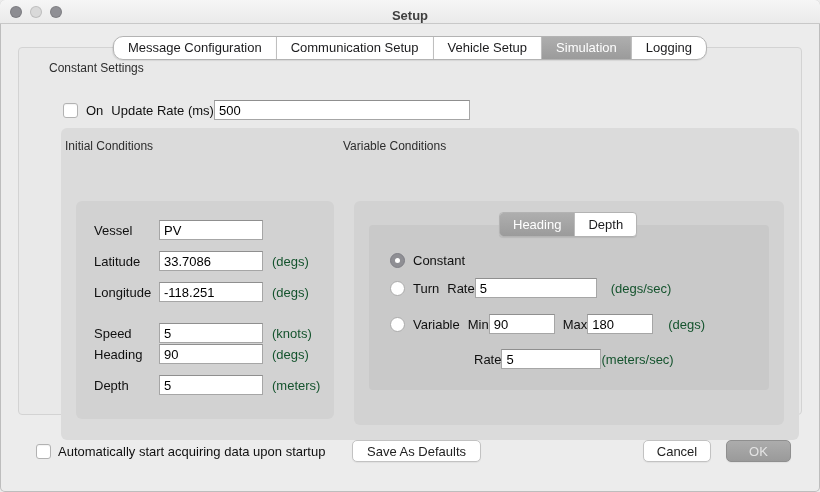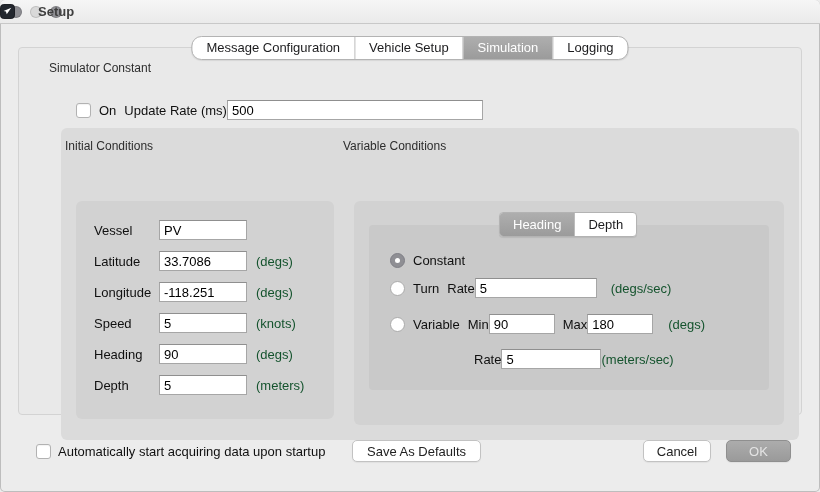--- a/index.html
+++ b/index.html
@@ -16,21 +16,21 @@
   .titlebar{
     position:absolute;left:0;top:0;width:820px;height:23px;
     background:linear-gradient(#f6f6f6,#eaeaea);
     border-bottom:1px solid #c8c8c8;
   }
   .traffic{position:absolute;left:10px;top:6px;display:flex;gap:8px;}
   .tl{width:12px;height:12px;border-radius:50%;border:1px solid rgba(0,0,0,0.12);box-sizing:border-box;}
   .tl.close{background:#8d8d92;}
   .tl.min{background:#d9d9d9;}
   .tl.zoom{background:#909095;}
-  .title-wrap{position:absolute;left:0;right:0;top:0;height:23px;display:flex;align-items:center;justify-content:flex-start;gap:23px;}
+  .title-wrap{position:absolute;left:0;right:0;top:0;height:23px;display:flex;align-items:center;justify-content:flex-end;gap:23px;flex-direction:column;}
   .app-icon{width:15px;height:15px;display:block;}
   .win-title{font-size:13px;font-weight:600;color:#3f3f3f;}
 
   
   .tabbar{
     position:absolute;top:36px;left:50%;transform:translateX(-50%);
     display:flex;height:22px;background:#ffffff;
     border:1px solid #b3b3b3;border-radius:10px;overflow:hidden;z-index:6;
     box-shadow:0 1px 1px rgba(0,0,0,0.08);
   }
@@ -84,21 +84,21 @@
 
   
   .on-row{left:60px;top:98px;height:22px;}
   .on-row .lbl{margin-left:8px;}
   .update-lbl{margin-left:38px;}
   .update-field{margin-left:10px;width:256px;}
 
   
   .ic-row{left:18px;height:20px;width:230px;}
   .ic-row .lbl{width:65px;}
-  .ic-row input{width:88px;}
+  .ic-row input{width:104px;}
   .ic-row .unit{margin-left:9px;}
 
   
   .vc-tabs{
     position:absolute;left:145px;top:11px;display:flex;height:23px;
     background:#ffffff;border:1px solid #b3b3b3;border-radius:4px;overflow:hidden;z-index:3;
     box-shadow:0 1px 1px rgba(0,0,0,0.08);
   }
   .vc-tab{padding:0 13px;line-height:23px;font-size:13px;color:#1c1c1e;border-right:1px solid #bcbcbc;}
   .vc-tab:last-child{border-right:none;}
@@ -154,32 +154,33 @@
       <svg class="app-icon" viewBox="0 0 16 16">
         <rect x="0.5" y="0.5" width="15" height="15" rx="3.5" fill="#23272e" stroke="#15181d"></rect>
         <path d="M12 4 L7.2 10.8 L6.3 7.9 L3.8 7.4 Z" fill="#ffffff"></path>
       </svg>
       <span class="win-title">Setup</span>
     </div>
   </div>
 
   <div class="tabbar">
     <div class="tab">Message Configuration</div>
+    <div class="tab">Communication Setup</div>
     <div class="tab">Vehicle Setup</div>
     <div class="tab selected">Simulation</div>
     <div class="tab">Logging</div>
   </div>
 
   <div class="content-box">
 
-    <div class="group-title" style="left:30px;top:13px;">Simulator Constant</div>
+    <div class="group-title" style="left:30px;top:13px;">Constant Settings</div>
 
     <div class="panel sim-panel"></div>
 
-    <div class="row on-row" style="left:57px;top:51px;">
+    <div class="row on-row" style="left:44px;top:51px;">
       <span class="checkbox"></span>
       <span class="lbl">On</span>
       <span class="lbl update-lbl">Update Rate (ms)</span>
       <input type="text" class="update-field" value="500" style="">
     </div>
 
     <div class="group-title" style="left:46px;top:91px;">Initial Conditions</div>
 
     <div class="panel ic-box">
       <div class="row ic-row" style="top:19px;">
@@ -190,21 +191,21 @@
       <div class="row ic-row" style="top:50px;">
         <span class="lbl">Latitude</span>
         <input type="text" value="33.7086" style="">
         <span class="unit">(degs)</span>
       </div>
       <div class="row ic-row" style="top:81px;">
         <span class="lbl">Longitude</span>
         <input type="text" value="-118.251" style="">
         <span class="unit">(degs)</span>
       </div>
-      <div class="row ic-row" style="top:112px;">
+      <div class="row ic-row" style="top:122px;">
         <span class="lbl">Speed</span>
         <input type="text" value="5" style="">
         <span class="unit">(knots)</span>
       </div>
       <div class="row ic-row" style="top:143px;">
         <span class="lbl">Heading</span>
         <input type="text" value="90" style="">
         <span class="unit">(degs)</span>
       </div>
       <div class="row ic-row" style="top:174px;">

